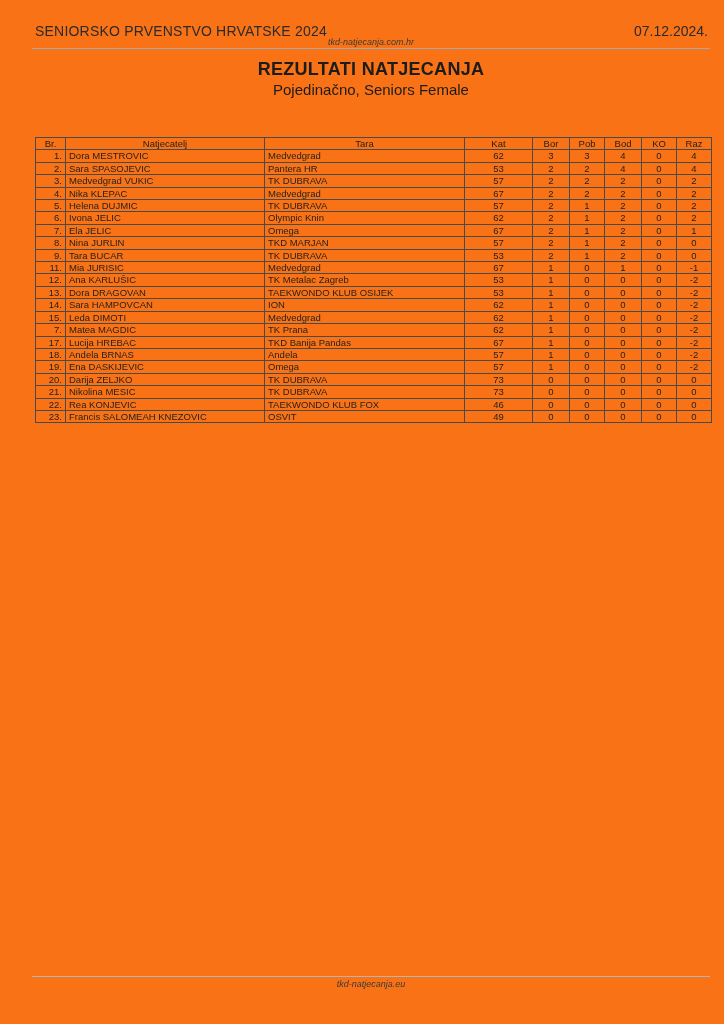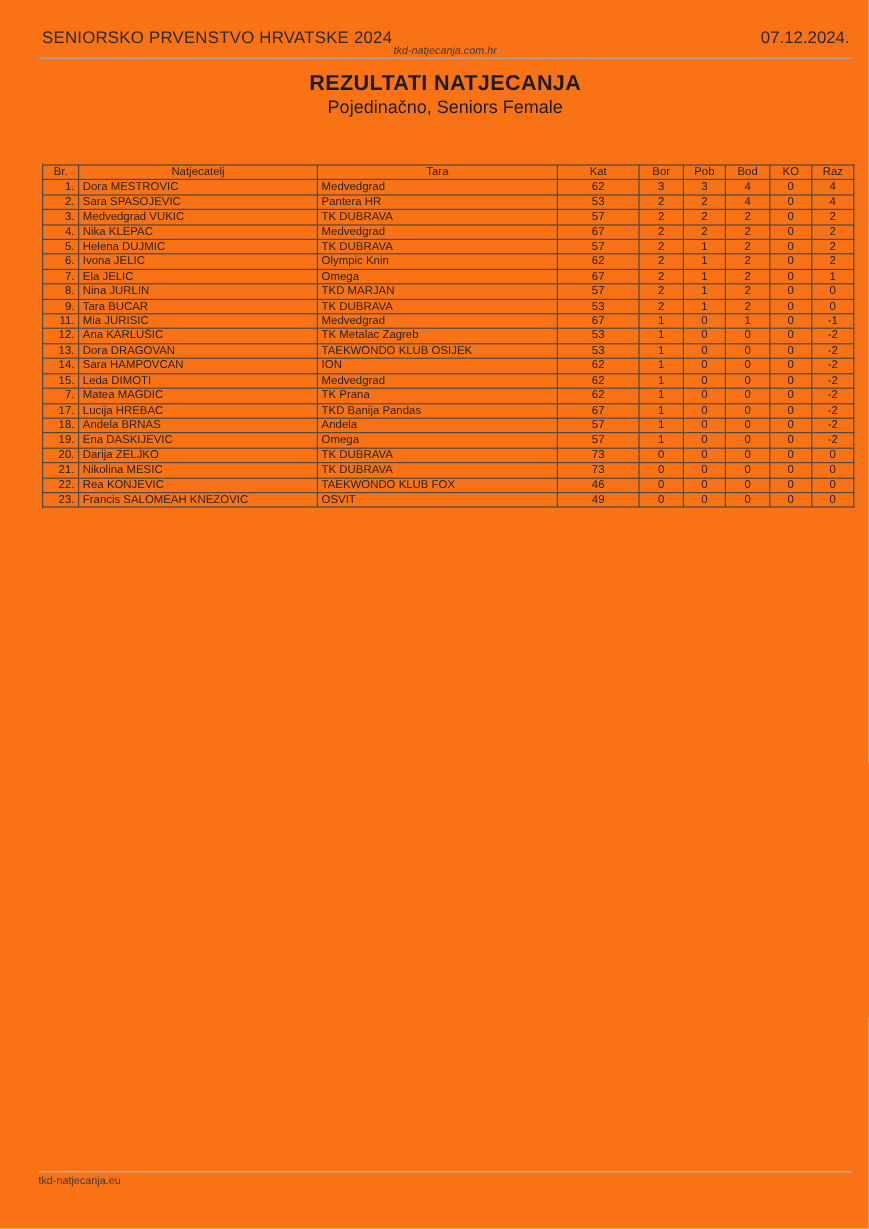--- a/index.html
+++ b/index.html
@@ -96,21 +96,23 @@
     position: absolute;
     left: 0; top: 976px;
     width: 100%;
     height: 1px;
     background: #b5b5b5;
   }
   .ftr-site {
     position: absolute;
     left: 0; top: 979px;
     width: 100%;
+    text-align: center;
     font-size: 9px;
+    font-style: italic;
     color: #3a3a3a;
   }
 </style>
 </head>
 <body>
 
 <div class="page">
   <div class="content">
 
     <div class="hdr-left">SENIORSKO PRVENSTVO HRVATSKE 2024</div>

